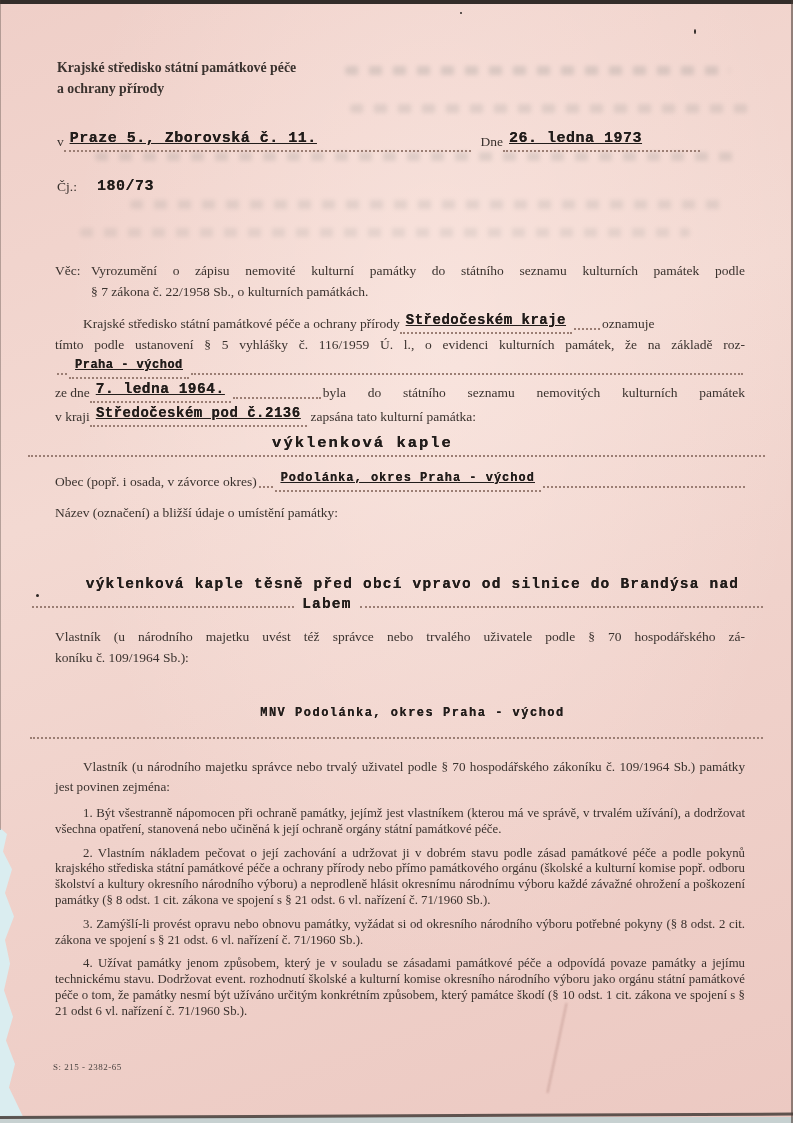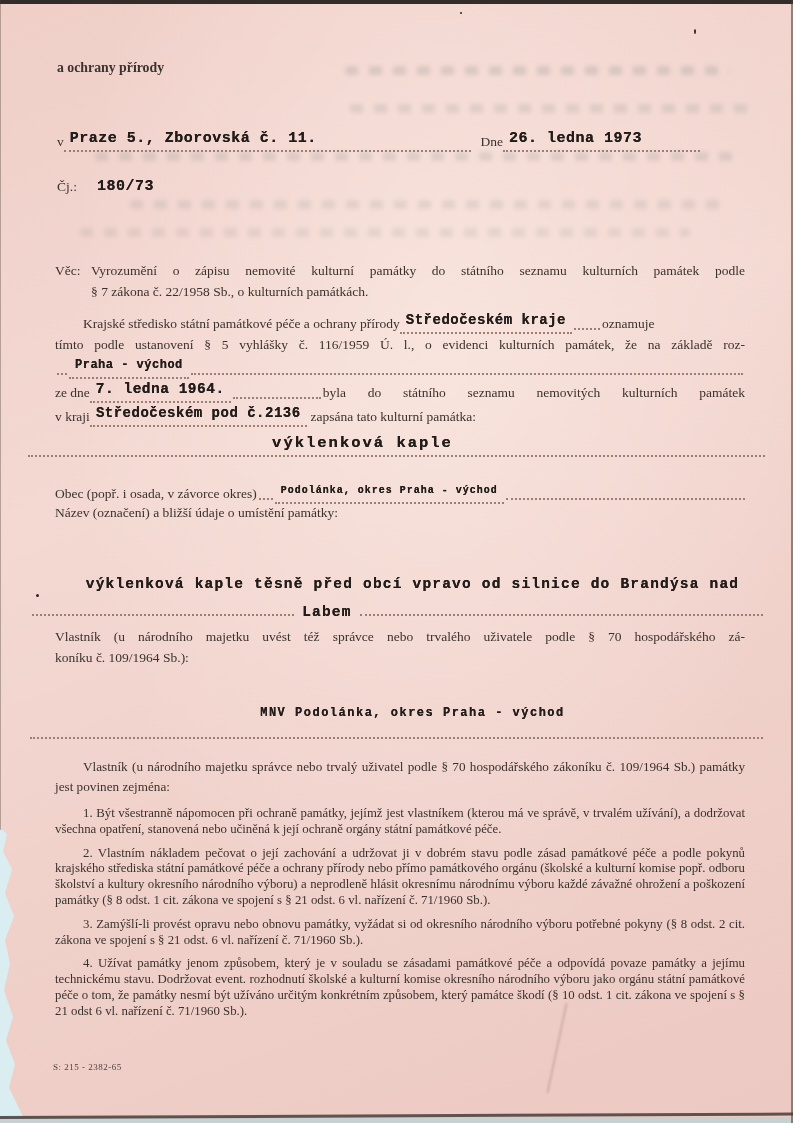--- a/index.html
+++ b/index.html
@@ -26,21 +26,21 @@
 
   
   .print   { font-size:13.5px; line-height:21px; }
   .print-sm{ font-size:12.8px; line-height:15.8px; }
   .bold    { font-weight:700; }
   .typed   { font-family:"Liberation Mono","DejaVu Sans Mono",monospace; font-weight:700;
              color:#221d1b; letter-spacing:.5px; text-shadow:0 0 .4px #221d1b; }
   .block   { position:absolute; }
   .fline   { display:flex; align-items:flex-end; }
   .dots    { flex:1; border-bottom:2px dotted #9b7e74; margin:0 2px 4px 2px; }
-  .fill    { border-bottom:2px dotted #9b7e74; padding:0 6px 1px 6px; }
+  .fill    { border-bottom:2px dotted #9b7e74; padding:0 6px 1px 6px;text-decoration:underline; }
   .just    { text-align:justify; text-align-last:justify; }
   .para    { text-align:justify; text-indent:28px; }
   .dotted-rule { position:absolute; border-bottom:2px dotted #9b7e74; }
   .center  { text-align:center;padding-left:32px; }
 </style>
 </head>
 <body>
 
 <div class="stage">
   <div class="paper"></div>
@@ -49,20 +49,21 @@
   <div class="ghost" style="left:350px; top:104px; width:400px; opacity:.22;"></div>
   <div class="ghost" style="left:95px;  top:152px; width:645px; opacity:.24;"></div>
   <div class="ghost" style="left:130px; top:200px; width:600px; opacity:.2;"></div>
   <div class="ghost" style="left:80px;  top:228px; width:610px; opacity:.18;"></div>
   <div class="speck" style="left:694px; top:29px; width:2px; height:5px;"></div>
   <div class="speck" style="left:460px; top:12px; width:2px; height:2px;"></div>
   <div class="speck" style="left:36px; top:594px; width:3px; height:3px;"></div>
   <div class="crease" style="left:556px; top:1002px; height:92px; transform:rotate(12deg);"></div>
 
   <div class="block print bold" style="left:57px; top:57px; font-size:13.8px;">
+    <div>Krajské středisko státní památkové péče</div>
     <div>a ochrany přírody</div>
   </div>
 
   <div class="block print fline" style="left:57px; top:128px; right:93px;">
     <span>v</span>
     <span class="typed fill" style="width:395px; font-size:15px;">Praze 5., Zborovská č. 11.</span>
     <span class="dots" style="border-bottom:none;"></span>
     <span>Dne</span>
     <span class="typed fill" style="width:185px; font-size:15px;">26. ledna 1973</span>
   </div>
@@ -105,29 +106,29 @@
       <span style="margin-left:4px;">zapsána tato kulturní památka:</span>
     </div>
   </div>
 
   <div class="block typed center" style="left:0; top:434px; right:100px; font-size:15.5px; letter-spacing:2px;">výklenková kaple</div>
   <div class="dotted-rule" style="left:28px; right:28px; top:455px;"></div>
 
   <div class="block print fline" style="left:55px; top:468px; right:46px;">
     <span>Obec (popř. i osada, v závorce okres)</span>
     <span class="dots" style="max-width:14px;"></span>
-    <span class="typed fill" style="font-size:10px; letter-spacing:1px;margin-top:12px;">Podolánka, okres Praha - východ</span>
+    <span class="typed fill" style="font-size:12px; letter-spacing:1px;">Podolánka, okres Praha - východ</span>
     <span class="dots"></span>
   </div>
 
   <div class="block print" style="left:55px; top:502px;">Název (označení) a bližší údaje o umístění památky:</div>
 
   <div class="block" style="left:30px; top:576px; right:28px;">
     <div class="typed center" style="font-size:14.5px; letter-spacing:1.2px; padding-left:30px;">výklenková kaple těsně před obcí vpravo od silnice do Brandýsa nad</div>
-    <div class="fline" style="margin-top:12px;">
+    <div class="fline" style="margin-top:4px;">
       <span class="dots" style="flex:0.78;"></span>
       <span class="typed" style="font-size:14.5px; letter-spacing:1.2px; padding:0 6px;">Labem</span>
       <span class="dots" style="flex:1.2;"></span>
     </div>
   </div>
 
   <div class="block print" style="left:55px; top:626px; width:690px;">
     <div class="just">Vlastník (u národního majetku uvést též správce nebo trvalého uživatele podle § 70 hospodářského zá-</div>
     <div>koníku č. 109/1964 Sb.):</div>
   </div>

